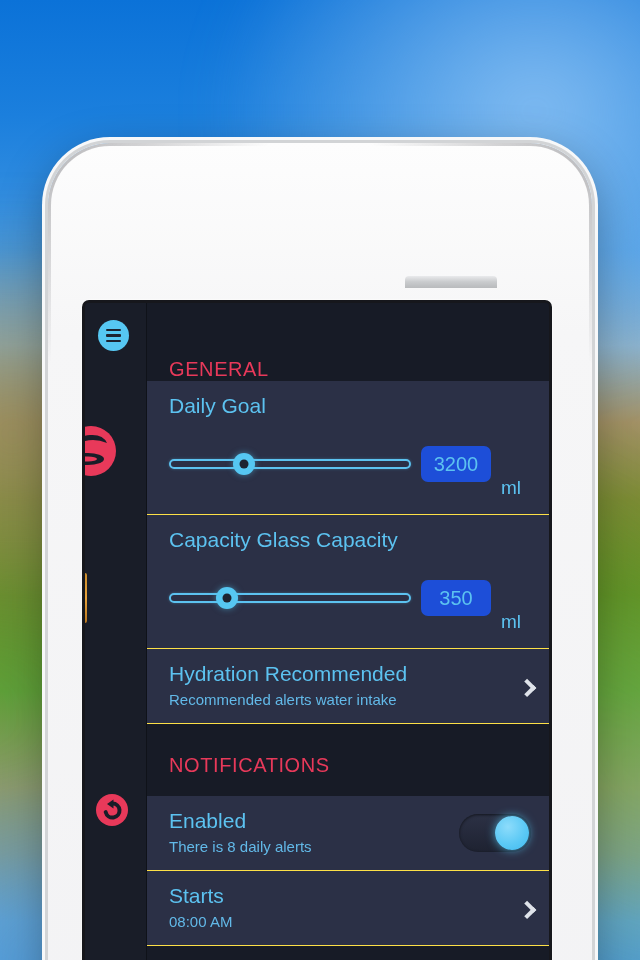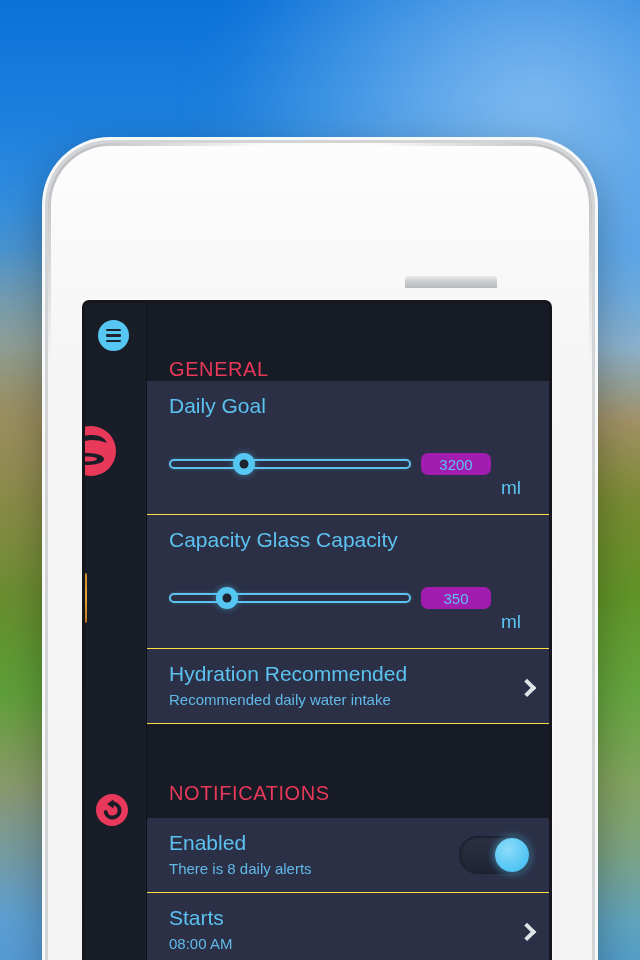--- a/index.html
+++ b/index.html
@@ -178,21 +178,21 @@
   }
   .section-header {
     padding: 0 22px;
     display: flex; align-items: flex-end;
     background: #171b26;
     color: #e8395a;
     font-size: 20px;
     letter-spacing: .6px;
   }
   .section-header.general { height: 78px; }
-  .section-header.notifications { height: 94px; padding-bottom: 13px; }
+  .section-header.notifications { height: 72px; padding-bottom: 19px; }
 
   .row {
     position: relative;
     background: #2b3046;
     border-bottom: 1px solid #fde047;
     padding: 11px 22px 12px;
   }
   .row-title {
     color: #5cc2f0;
     font-size: 21px;
@@ -234,26 +234,26 @@
   }
   .slider-thumb::after {
     content:"";
     position:absolute; left:50%; top:50%;
     width:9px; height:9px; border-radius:50%;
     background:#1d2330;
     transform: translate(-50%,-50%);
   }
   .value-badge {
     min-width: 70px;
-    height: 22px;
+    height: 36px;
     padding: 0 11px;
     border-radius: 7px;
-    background: #a21caf;
+    background: #1d4ed8;
     color: #5cc2f0;
-    font-size: 15px;
+    font-size: 20px;
     display: flex; align-items: center; justify-content: center;
   }
   .unit {
     color: #5cc2f0;
     font-size: 19px;
     width: 26px;
     margin-top: 48px;
   }
 
   
@@ -356,21 +356,21 @@
           <div class="slider-track"></div>
           <div class="slider-thumb" style="left:24%"></div>
         </div>
         <div class="value-badge">350</div>
         <div class="unit">ml</div>
       </div>
     </div>
 
     <div class="row">
       <div class="row-title">Hydration Recommended</div>
-      <div class="row-sub">Recommended daily water intake</div>
+      <div class="row-sub">Recommended alerts water intake</div>
       <div class="chevron"></div>
     </div>
 
     <div class="section-header notifications">NOTIFICATIONS</div>
 
     <div class="row">
       <div class="row-title">Enabled</div>
       <div class="row-sub">There is 8 daily alerts</div>
       <div class="toggle">
         <div class="toggle-knob"></div>

